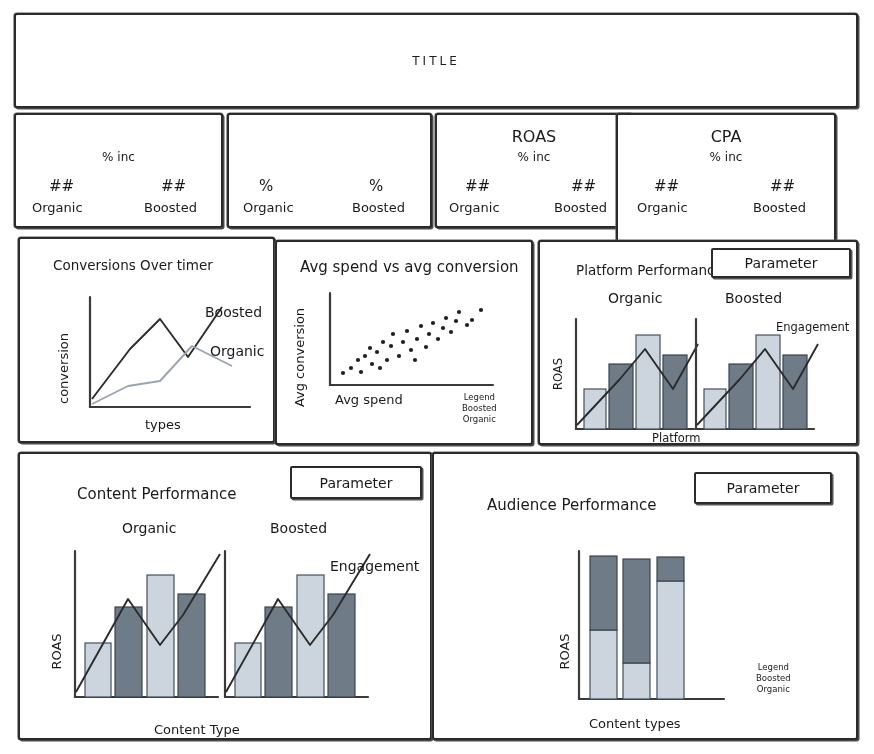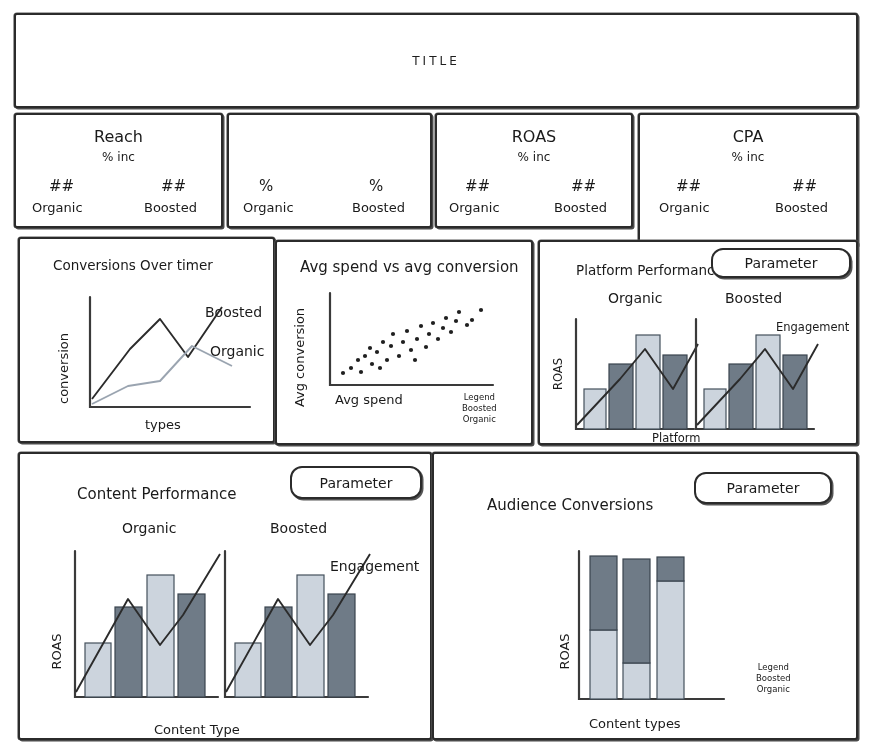--- a/index.html
+++ b/index.html
@@ -19,21 +19,21 @@
     border:2px solid #2b2b2b;
     border-radius:3px;
     box-sizing:border-box;
     box-shadow:1.5px 1.5px 0 0 #4a4a4a, 0 0 0 0.6px #5a5a5a;
   }
 
   .sketchbox{
     position:absolute;
     background:#ffffff;
     border:2px solid #2b2b2b;
-    border-radius:12px;
+    border-radius:2px;
     box-sizing:border-box;
     box-shadow:1.5px 1.5px 0 0 #555;
     display:flex;align-items:center;justify-content:center;
   }
 
   
   .t{position:absolute;white-space:nowrap;}
   .title-text{
     font-size:12px;letter-spacing:3px;color:#1d1d1d;
   }
@@ -66,21 +66,20 @@
 </head>
 <body>
 
 <div id="canvas">
 
   <div class="panel" style="left:14px;top:13px;width:844px;height:95px;">
     <div class="t title-text center" style="left:0;top:50%;width:100%;transform:translateY(-50%);text-align:center;">TITLE</div>
   </div>
 
   <div class="panel" style="left:14px;top:113px;width:209px;height:115px;">
-    <div class="t kpi-title center" style="left:0;top:12px;width:100%;text-align:center;">Reach</div>
     <div class="t kpi-sub center" style="left:0;top:35px;width:100%;text-align:center;">% inc</div>
     <div class="t kpi-val" style="left:33px;top:62px;">##</div>
     <div class="t kpi-leg" style="left:16px;top:85px;">Organic</div>
     <div class="t kpi-val" style="left:145px;top:62px;">##</div>
     <div class="t kpi-leg" style="left:128px;top:85px;">Boosted</div>
   </div>
 
   <div class="panel" style="left:227px;top:113px;width:205px;height:115px;">
     <div class="t kpi-sub center" style="left:0;top:40px;width:100%;text-align:center;"></div>
     <div class="t kpi-val" style="left:30px;top:62px;">%</div>
@@ -91,21 +90,21 @@
 
   <div class="panel" style="left:435px;top:113px;width:198px;height:115px;">
     <div class="t kpi-title center" style="left:0;top:12px;width:100%;text-align:center;">ROAS</div>
     <div class="t kpi-sub center" style="left:0;top:35px;width:100%;text-align:center;">% inc</div>
     <div class="t kpi-val" style="left:28px;top:62px;">##</div>
     <div class="t kpi-leg" style="left:12px;top:85px;">Organic</div>
     <div class="t kpi-val" style="left:134px;top:62px;">##</div>
     <div class="t kpi-leg" style="left:117px;top:85px;">Boosted</div>
   </div>
 
-  <div class="panel" style="left:638px;top:113px;width:220px;height:134px;">
+  <div class="panel" style="left:616px;top:113px;width:220px;height:134px;">
     <div class="t kpi-title center" style="left:0;top:12px;width:100%;text-align:center;">CPA</div>
     <div class="t kpi-sub center" style="left:0;top:35px;width:100%;text-align:center;">% inc</div>
     <div class="t kpi-val" style="left:36px;top:62px;">##</div>
     <div class="t kpi-leg" style="left:19px;top:85px;">Organic</div>
     <div class="t kpi-val" style="left:152px;top:62px;">##</div>
     <div class="t kpi-leg" style="left:135px;top:85px;">Boosted</div>
   </div>
 
   <div class="panel" style="left:18px;top:237px;width:257px;height:206px;">
     <div class="t panel-title" style="left:33px;top:18px;">Conversions Over timer</div>
@@ -237,21 +236,21 @@
 
     <div class="t series-label" style="left:310px;top:104px;">Engagement</div>
     <div class="t axis-label" style="left:134px;top:268px;text-align:right;">Content Type</div>
   </div>
 
   <div class="sketchbox" style="left:290px;top:466px;width:132px;height:33px;">
     <span class="param-text">Parameter</span>
   </div>
 
   <div class="panel" style="left:432px;top:452px;width:426px;height:288px;">
-    <div class="t panel-title-lg" style="left:53px;top:42px;">Audience Conversions</div>
+    <div class="t panel-title-lg" style="left:53px;top:42px;">Audience Performance</div>
 
     <div class="t axis-label vert" style="left:100px;top:190px;width:60px;text-align:center;">ROAS</div>
 
     <svg width="300" height="160" viewBox="0 0 300 160" style="position:absolute;left:140px;top:95px;">
       <path class="axis" d="M5,2 L5,150 L150,150"></path>
 
       <rect class="bar-light" x="16" y="81" width="27" height="69"></rect>
       <rect class="bar-dark" x="16" y="7" width="27" height="74"></rect>
 
       <rect class="bar-light" x="49" y="114" width="27" height="36"></rect>

